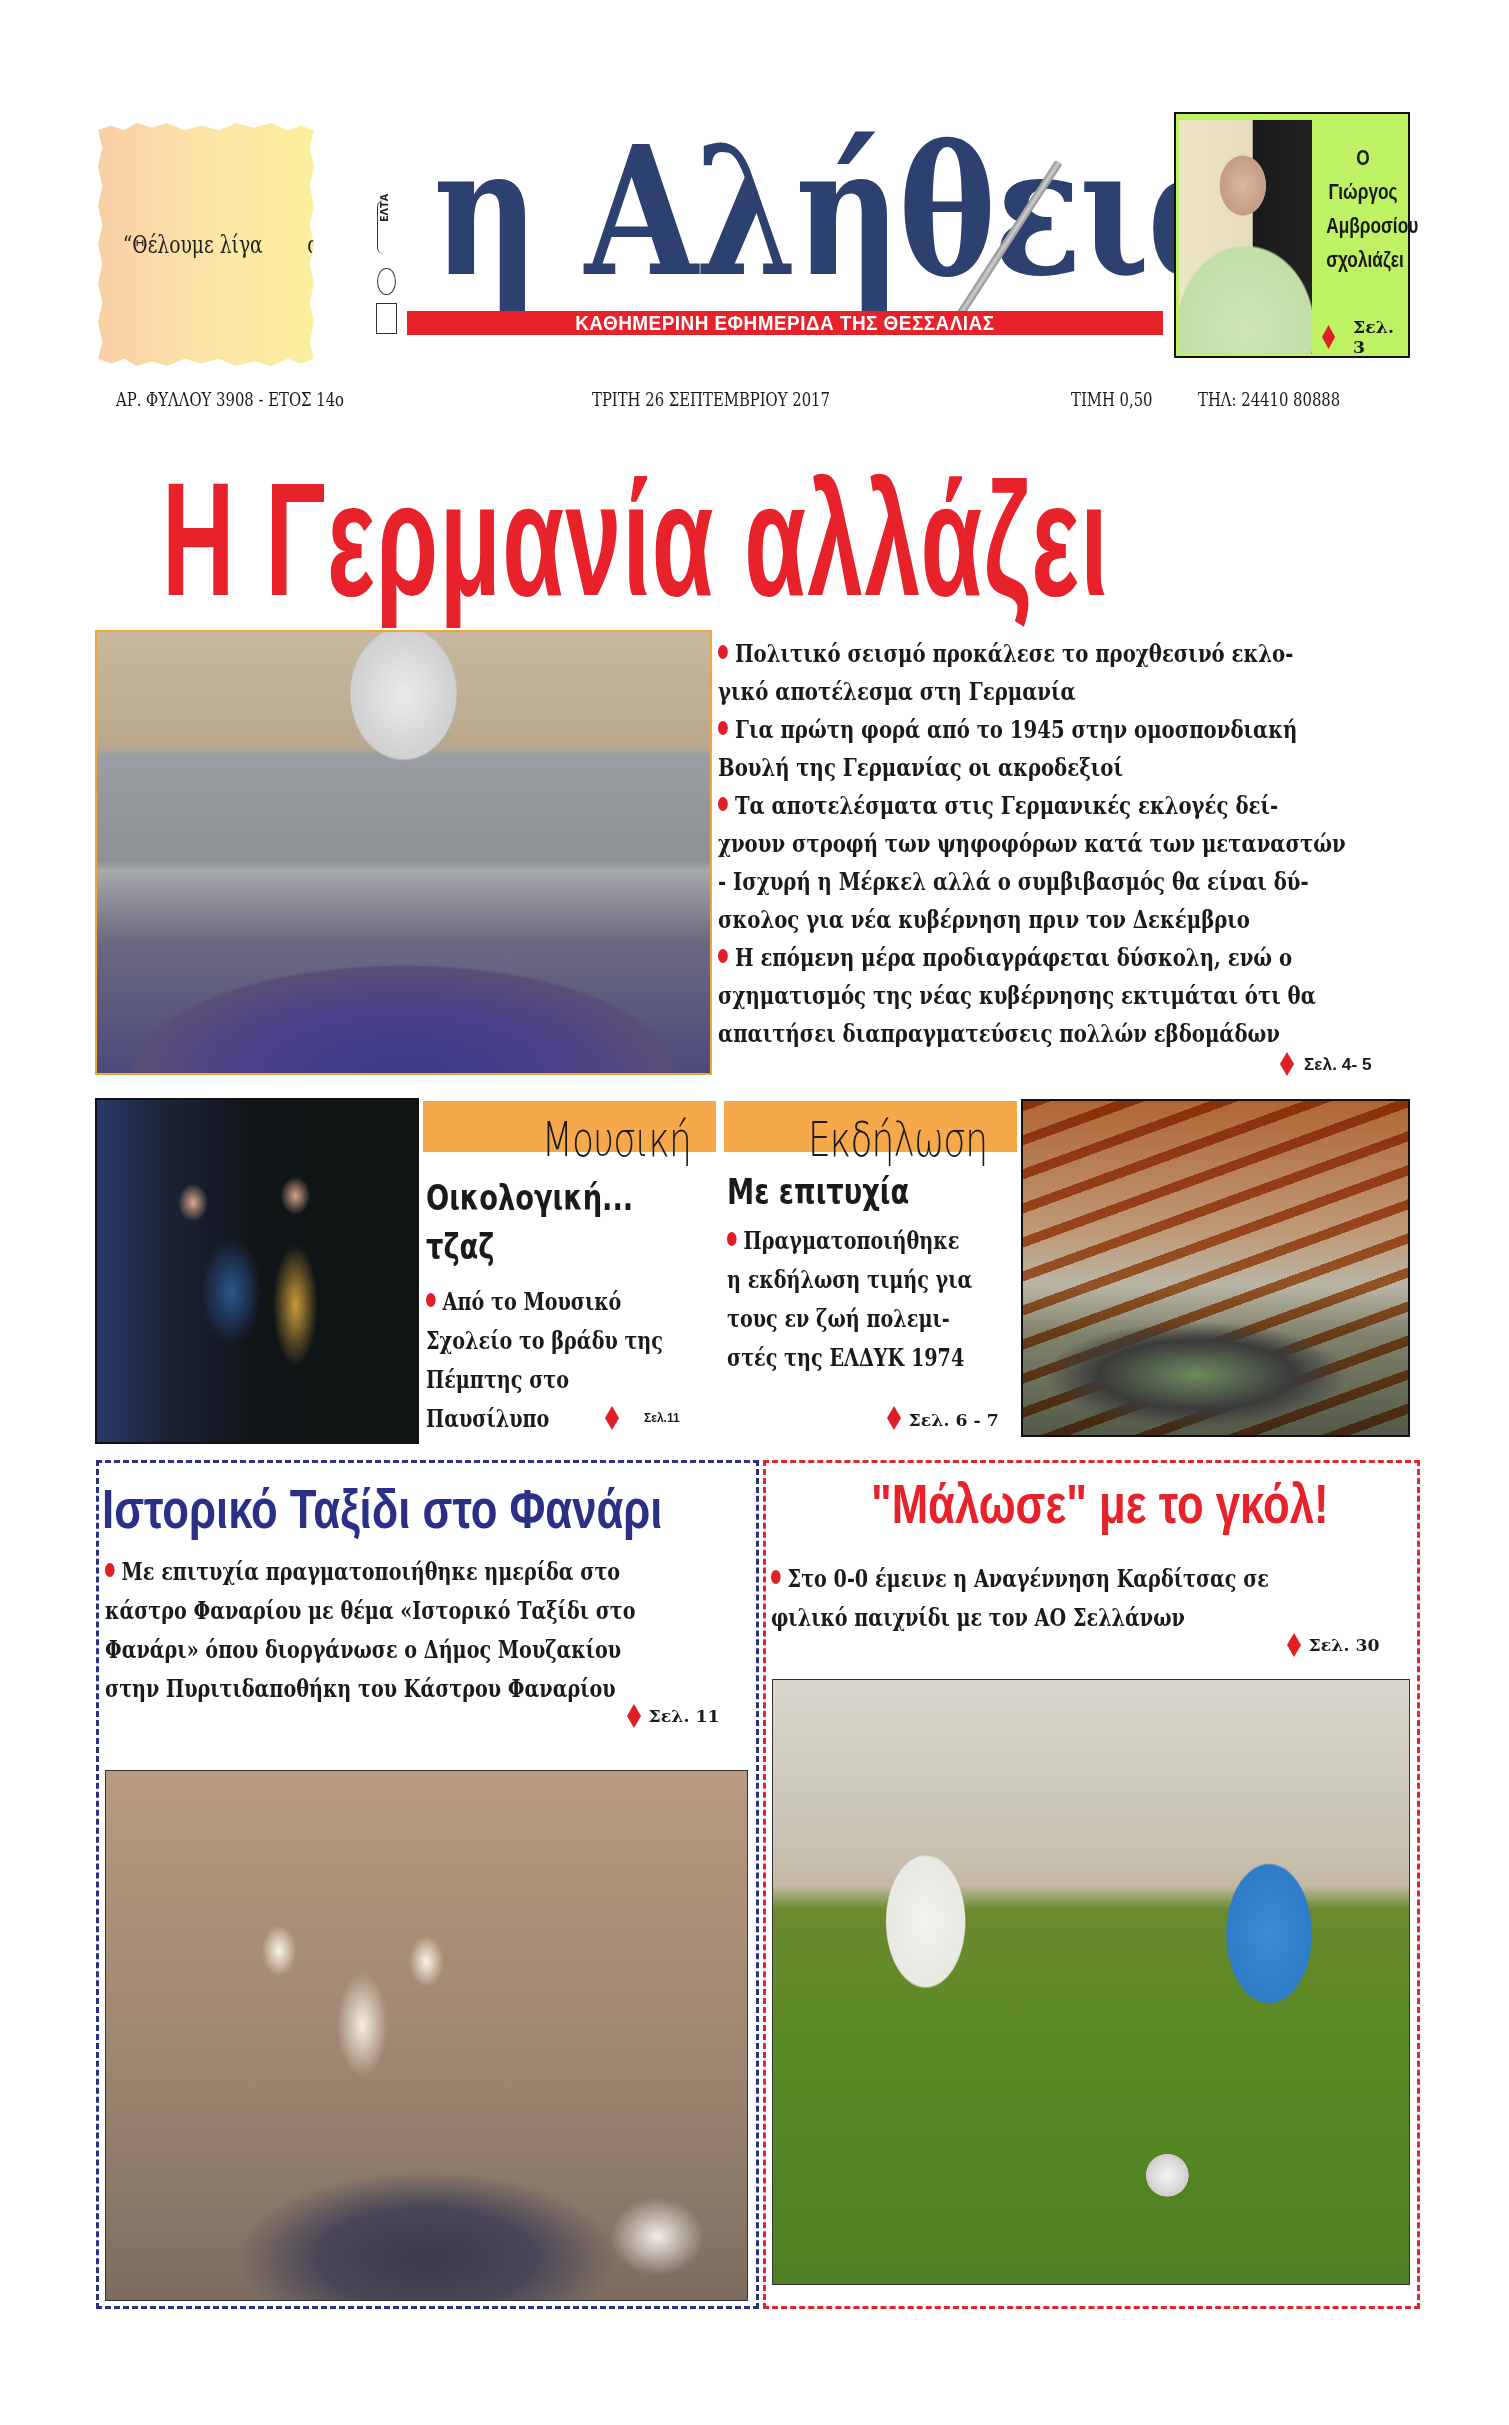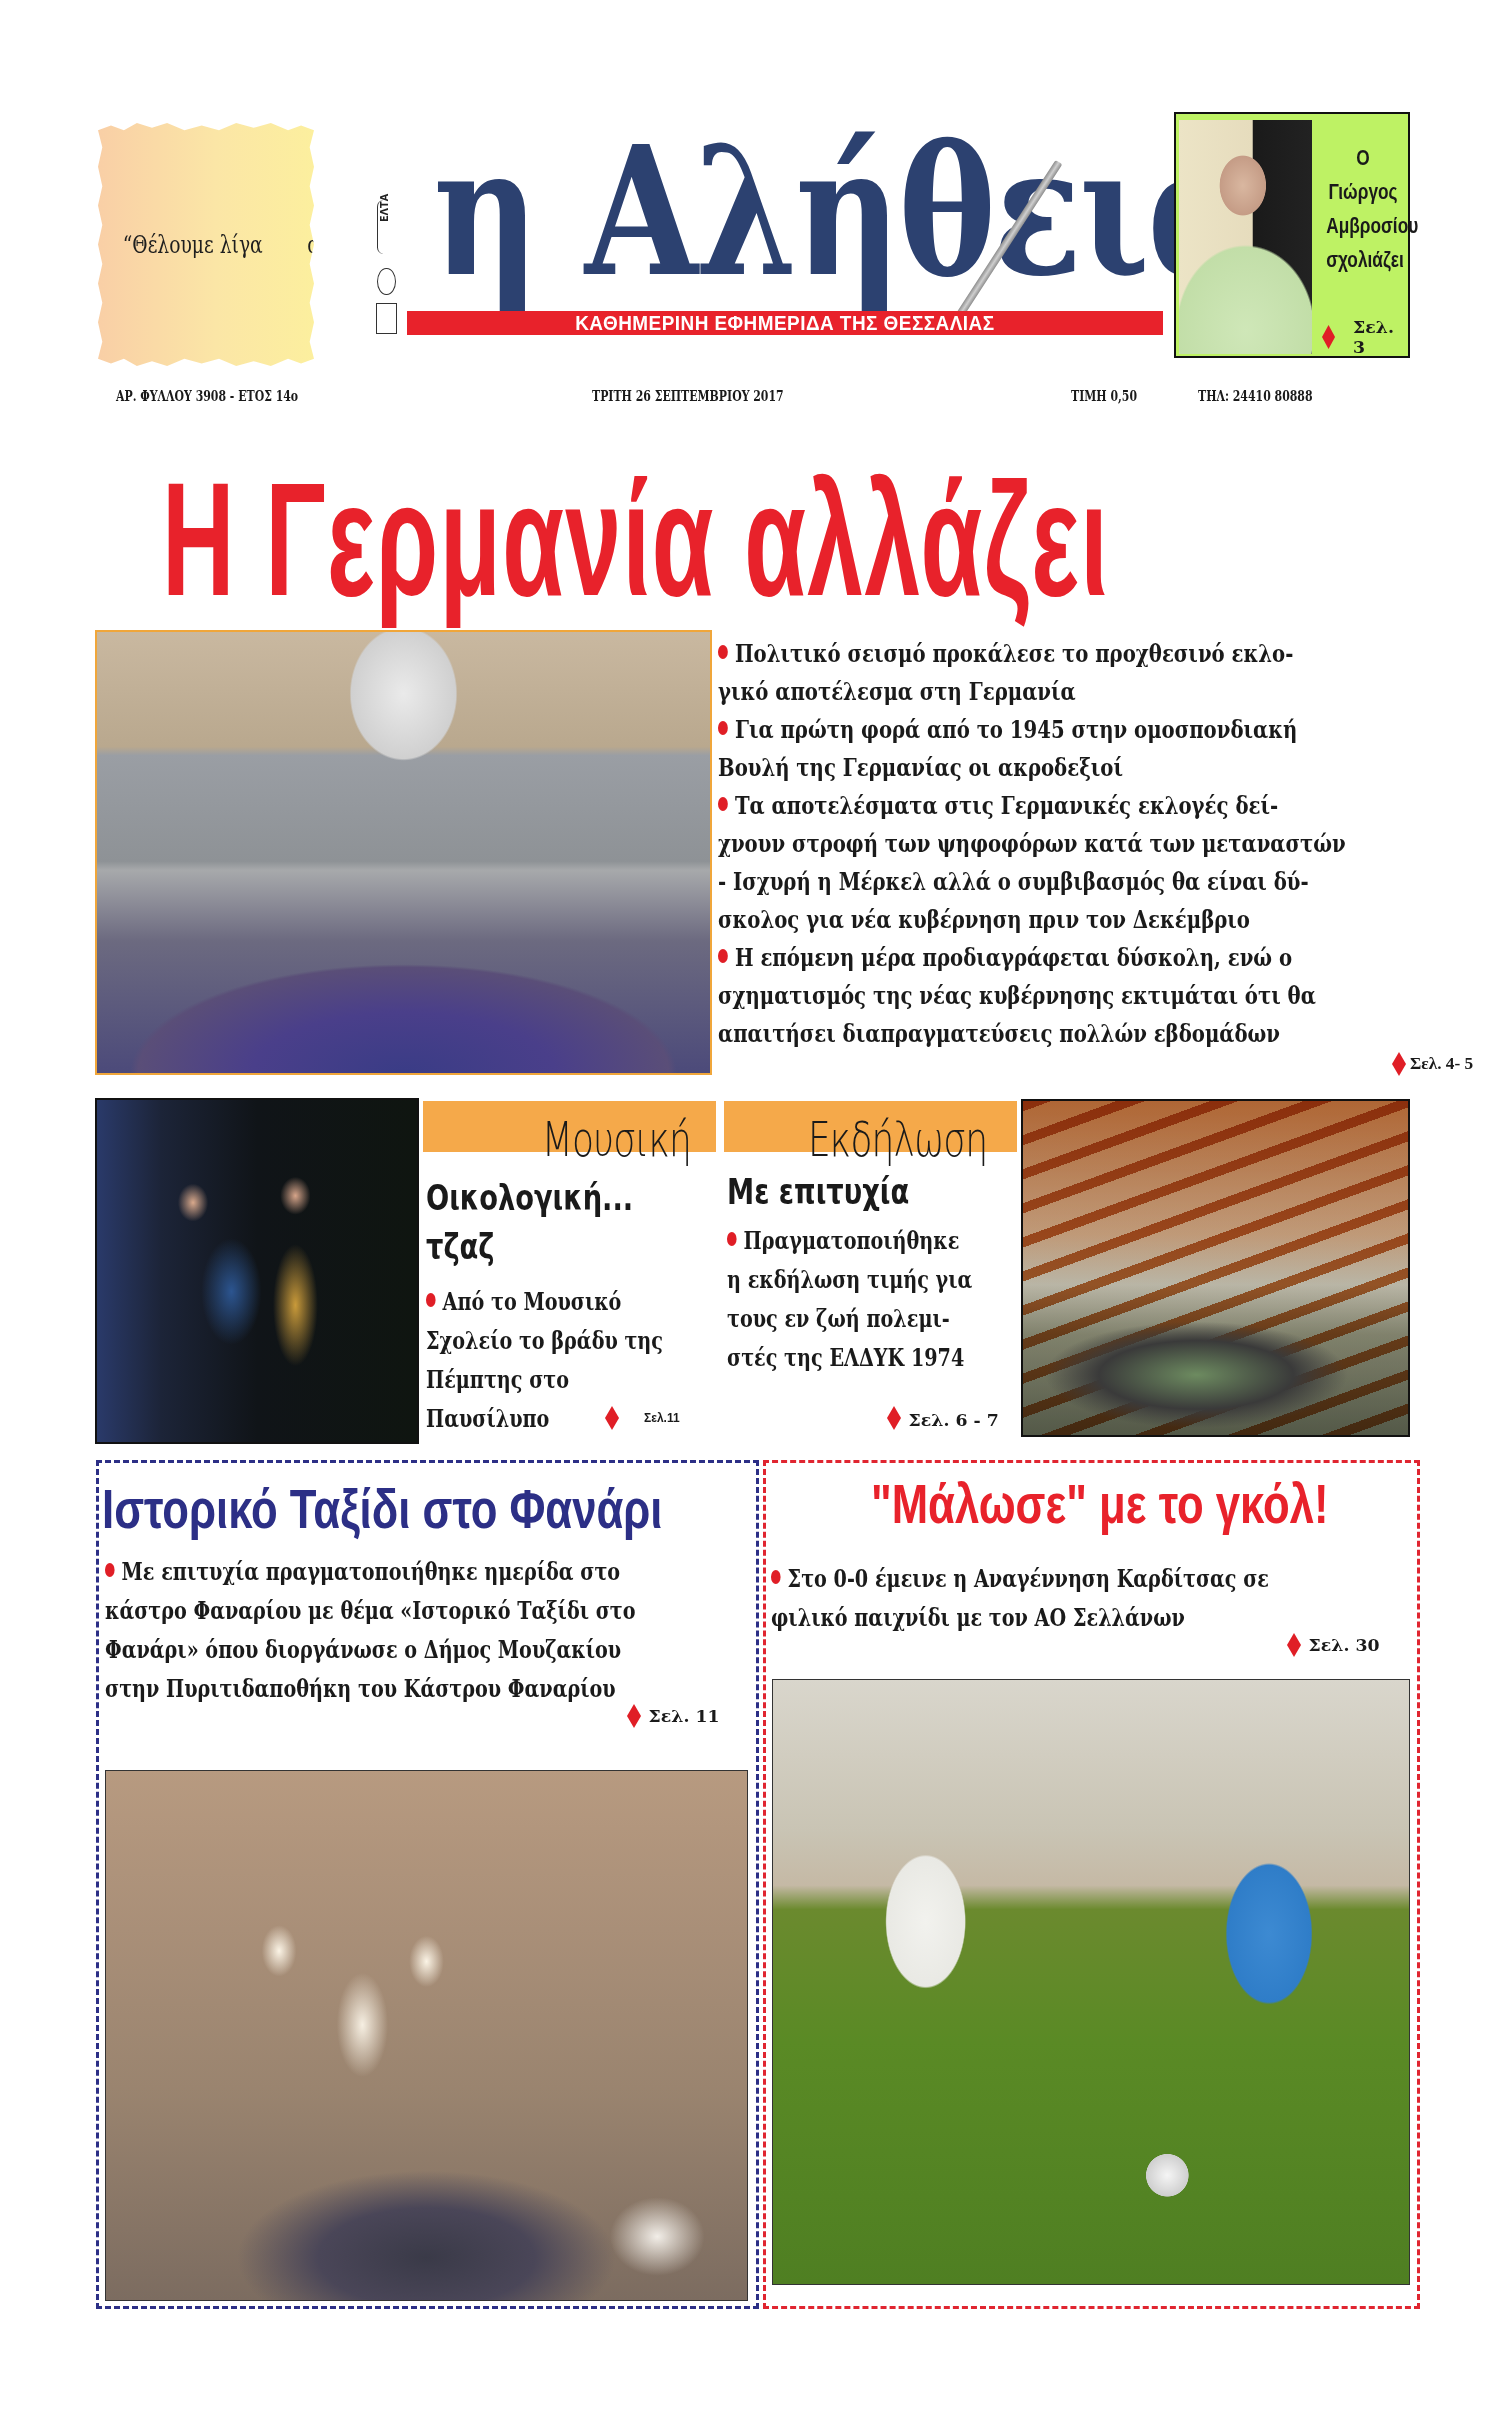--- a/index.html
+++ b/index.html
@@ -51,21 +51,21 @@
     background: radial-gradient(ellipse 38px 49px at 48% 28%, #d9b7a0 0%, #c59c86 60%, transparent 62%),
                 radial-gradient(ellipse 97px 119px at 50% 90%, #cfe7b8 0%, #c2dea8 70%, transparent 72%),
                 linear-gradient(90deg, #ece4c6 0%, #e6dcbd 55%, #1a1a1a 56%, #222 100%);
   }
   .columnist .name { position: absolute; left: 141px; top: 27px; width: 92px; font-family: "Liberation Sans", sans-serif; font-weight: bold; font-size: 21.6px; line-height: 34px; text-align: center; transform: scaleX(0.8); transform-origin: center; }
   .columnist .page { position: absolute; left: 146px; top: 203px; font-family: "DejaVu Serif", serif; font-weight: bold; font-size: 17.3px; display: flex; align-items: center; gap: 18px; }
 
   .diamond { display: inline-block; width: 14px; height: 24px; background: #e01e26; clip-path: polygon(50% 0, 100% 50%, 50% 100%, 0 50%); }
   .bullet { display: inline-block; width: 12px; height: 14px; border-radius: 50%; background: #e01e26; margin-right: 8.7px; vertical-align: middle; position: relative; top: -3.2px; }
 
-  .issue-line { left: 116px; top: 388px; width: 1298px; height: 27px; font-family: "DejaVu Serif", serif; font-weight: bold; font-size: 14px; }
+  .issue-line { left: 116px; top: 388px; width: 1298px; height: 27px; font-family: "DejaVu Serif", serif; font-weight: normal; font-size: 19px; }
   .issue-line span { position: absolute; top: 0; white-space: nowrap; transform: scaleX(0.78); transform-origin: left center; }
 
   
   .headline {
     left: 162px; top: 460px; width: 1190px; height: 157px;
     font-family: "Liberation Sans", sans-serif; font-weight: bold; color: #e8222b;
     font-size: 162px; line-height: 157px; white-space: nowrap; letter-spacing: 2.2px;
     transform: scaleX(0.62); transform-origin: left center;
   }
 
@@ -73,21 +73,21 @@
     left: 95px; top: 630px; width: 617px; height: 445px; border: 2.7px solid #f0a63a;
     background:
       linear-gradient(180deg, transparent 0 38%, rgba(0,0,0,0) 38%),
       radial-gradient(ellipse 87px 108px at 50% 14%, #eaeaea 0%, #d0d0d0 60%, transparent 62%),
       radial-gradient(ellipse 379px 151px at 50% 100%, #3a3c86 0%, #4a3f8a 40%, #5a4e78 70%, transparent 72%),
       linear-gradient(180deg, #c9b8a0 0%, #b9a88e 26%, #9a9ea4 28%, #8e9296 52%, #a7a9ab 54%, #6c6a80 70%, #4c4a7a 100%);
   }
 
   .main-bullets { left: 718px; top: 635px; width: 692px; }
   .main-bullets p { font-family: "DejaVu Serif", serif; font-weight: bold; font-size: 24px; line-height: 38px; transform: scaleX(0.82); transform-origin: left center; width: 122%; white-space: nowrap; }
-  .main-page { left: 1392px; top: 1052px; font-family: Liberation Serif, serif; font-weight: bold; font-size: 17.3px; display: flex; align-items: center; gap: 4px; }
+  .main-page { left: 1280px; top: 1052px; font-family: Liberation Sans, sans-serif; font-weight: bold; font-size: 17.3px; display: flex; align-items: center; gap: 10px; }
 
   
   .photo-music {
     left: 95px; top: 1098px; width: 324px; height: 346px; border: 2.2px solid #111;
     background:
       radial-gradient(ellipse 21.6px 27px at 30% 30%, #d9a98c 0%, transparent 70%),
       radial-gradient(ellipse 21.6px 27px at 62% 28%, #d7a58a 0%, transparent 70%),
       radial-gradient(ellipse 32px 87px at 62% 60%, #c99a3a 0%, transparent 70%),
       radial-gradient(ellipse 43px 76px at 42% 56%, #2c5590 0%, transparent 70%),
       linear-gradient(90deg, #2a3a6a 0%, #1c2438 20%, #101418 50%, #0f1510 100%);

